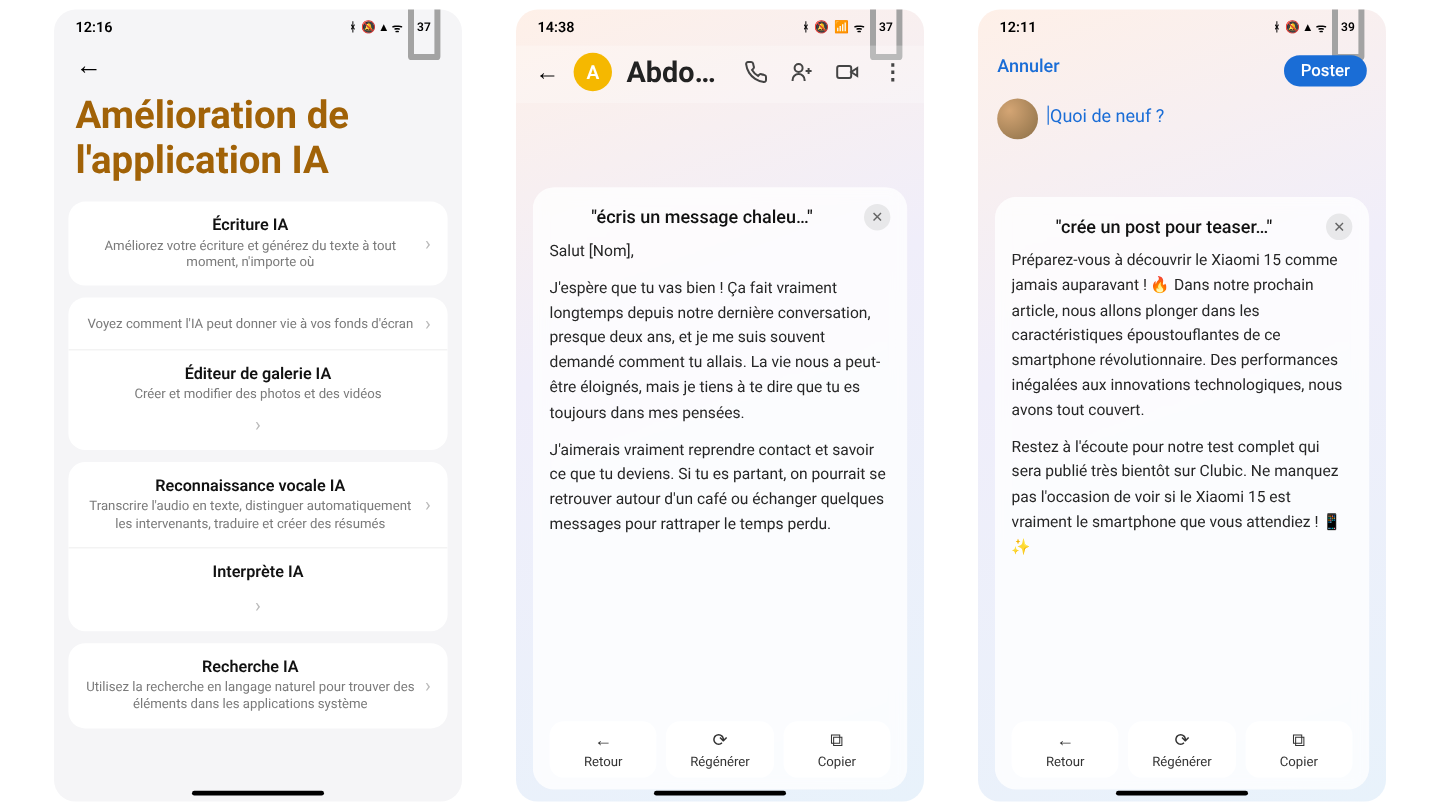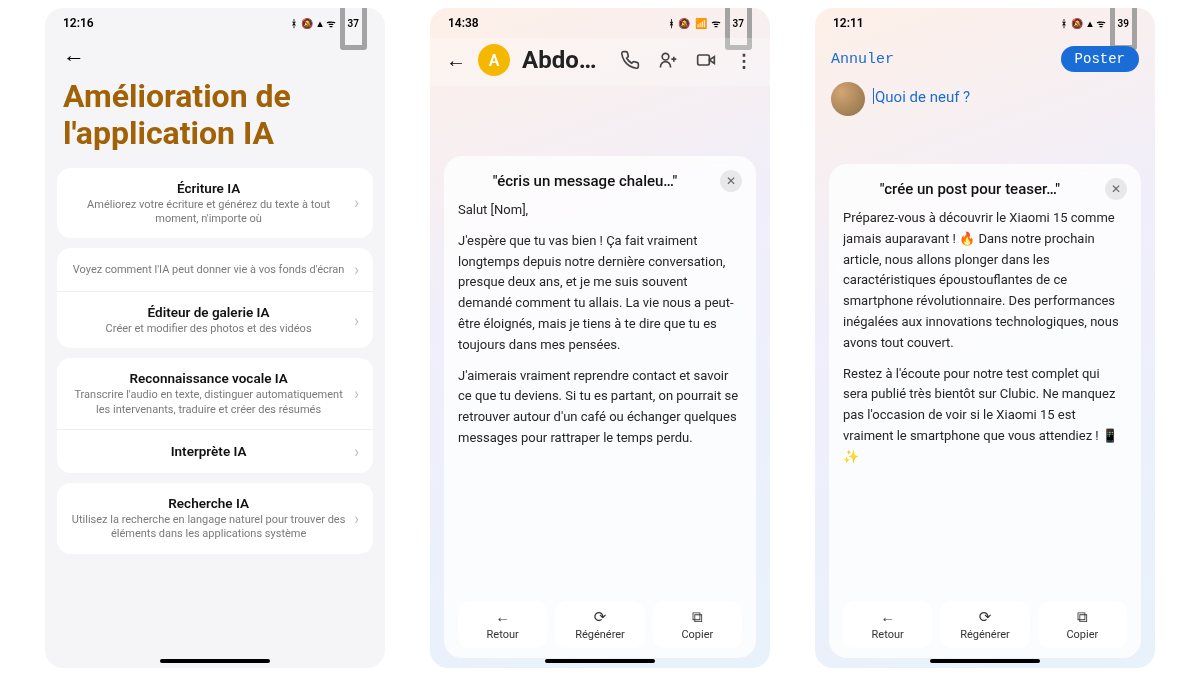--- a/index.html
+++ b/index.html
@@ -56,21 +56,21 @@
     overflow: hidden;
   }
   .card-item {
     display: flex;
     align-items: center;
     justify-content: space-between;
     padding: 12px 14px;
     gap: 8px;
     text-align: center;
   }
-  .card-item + .card-item { border-top: 1px solid #f0f0f0; }
+  .card-item + .card-item { border-top: 1px solid #f0f0f0; flex-direction: column; }
   .card-text { flex: 1; }
   .card-item-title { font-size: 13.5px; font-weight: 600; color: #111; margin-bottom: 2px; }
   .card-item-desc { font-size: 11px; color: #7a7a7a; line-height: 1.3; }
   .chevron { color: #bbb; font-size: 16px; }
   
   .chat-header {
     display: flex;
     align-items: center;
     gap: 12px;
     padding: 6px 16px 10px;
@@ -102,21 +102,21 @@
   .ai-body { font-size: 13px; color:#262626; line-height:1.6; overflow:hidden; flex:1; }
   .ai-body p { margin-bottom: 10px; }
   .ai-actions { display:flex; gap:8px; padding-top:8px; }
   .ai-action {
     flex:1; background:#fff; border-radius:12px; padding:7px 4px;
     display:flex; flex-direction:column; align-items:center; gap:2px;
     font-size:11px; color:#333;
   }
   .ai-action-icon { font-size:15px; }
   
-  .post-header { display:flex; justify-content:space-between; align-items:center; padding:8px 16px 6px;font-family:Liberation Mono, monospace; }
+  .post-header { display:flex; justify-content:space-between; padding:8px 16px 6px; }
   .cancel-link { color:#1a6dd6; font-size:15px; font-weight:500; }
   .post-btn {
     background:#1a6dd6; color:#fff; border-radius:16px; padding:5px 14px;
     font-size:14px; font-weight:500;
   }
   .compose-row { display:flex; gap:10px; padding:4px 16px 8px; align-items:flex-start; }
   .avatar-img {
     width:34px;height:34px;border-radius:50%;
     background: radial-gradient(circle at 30% 30%, #d4a574, #8b6f47);
     flex-shrink:0;

